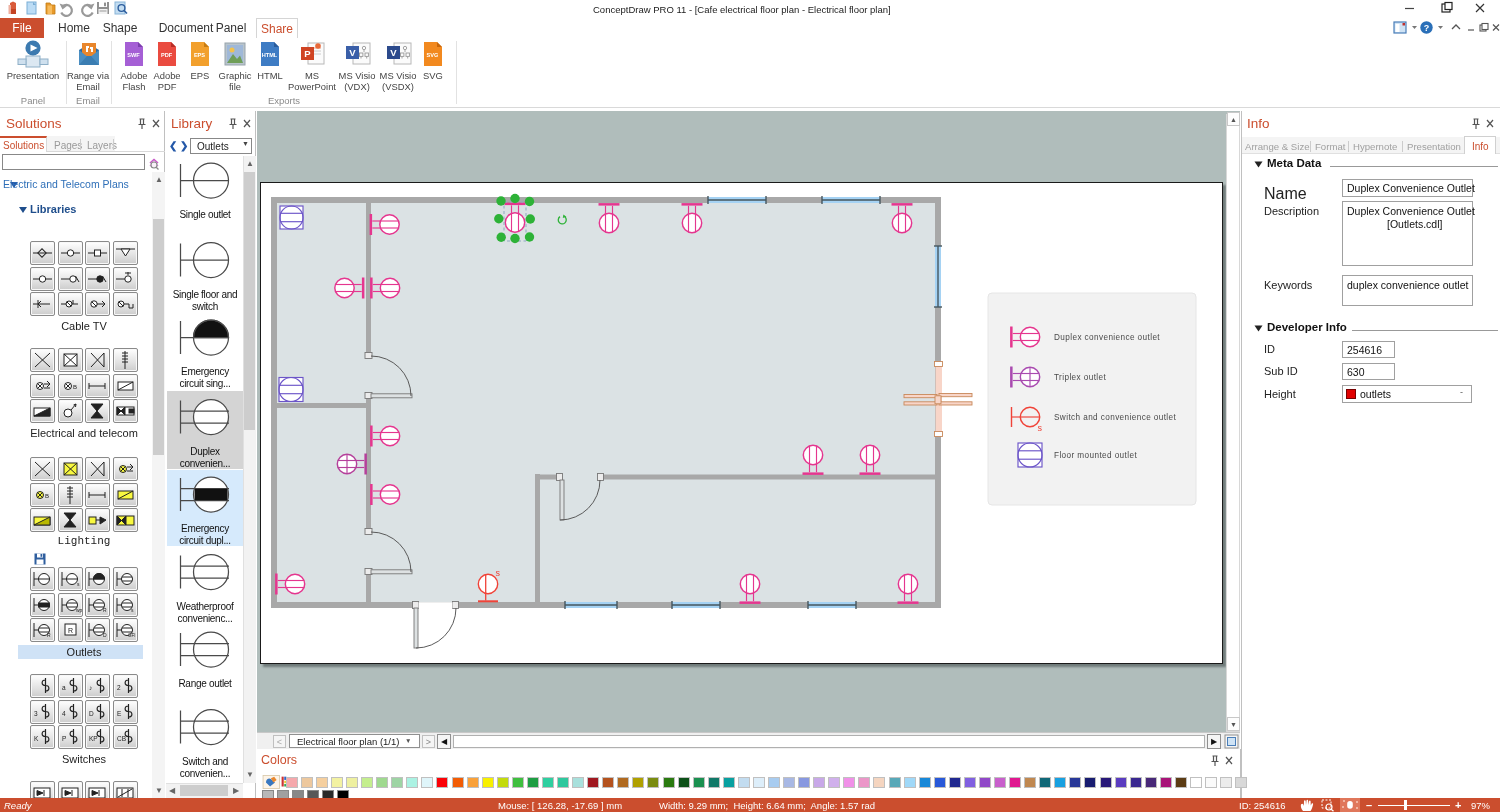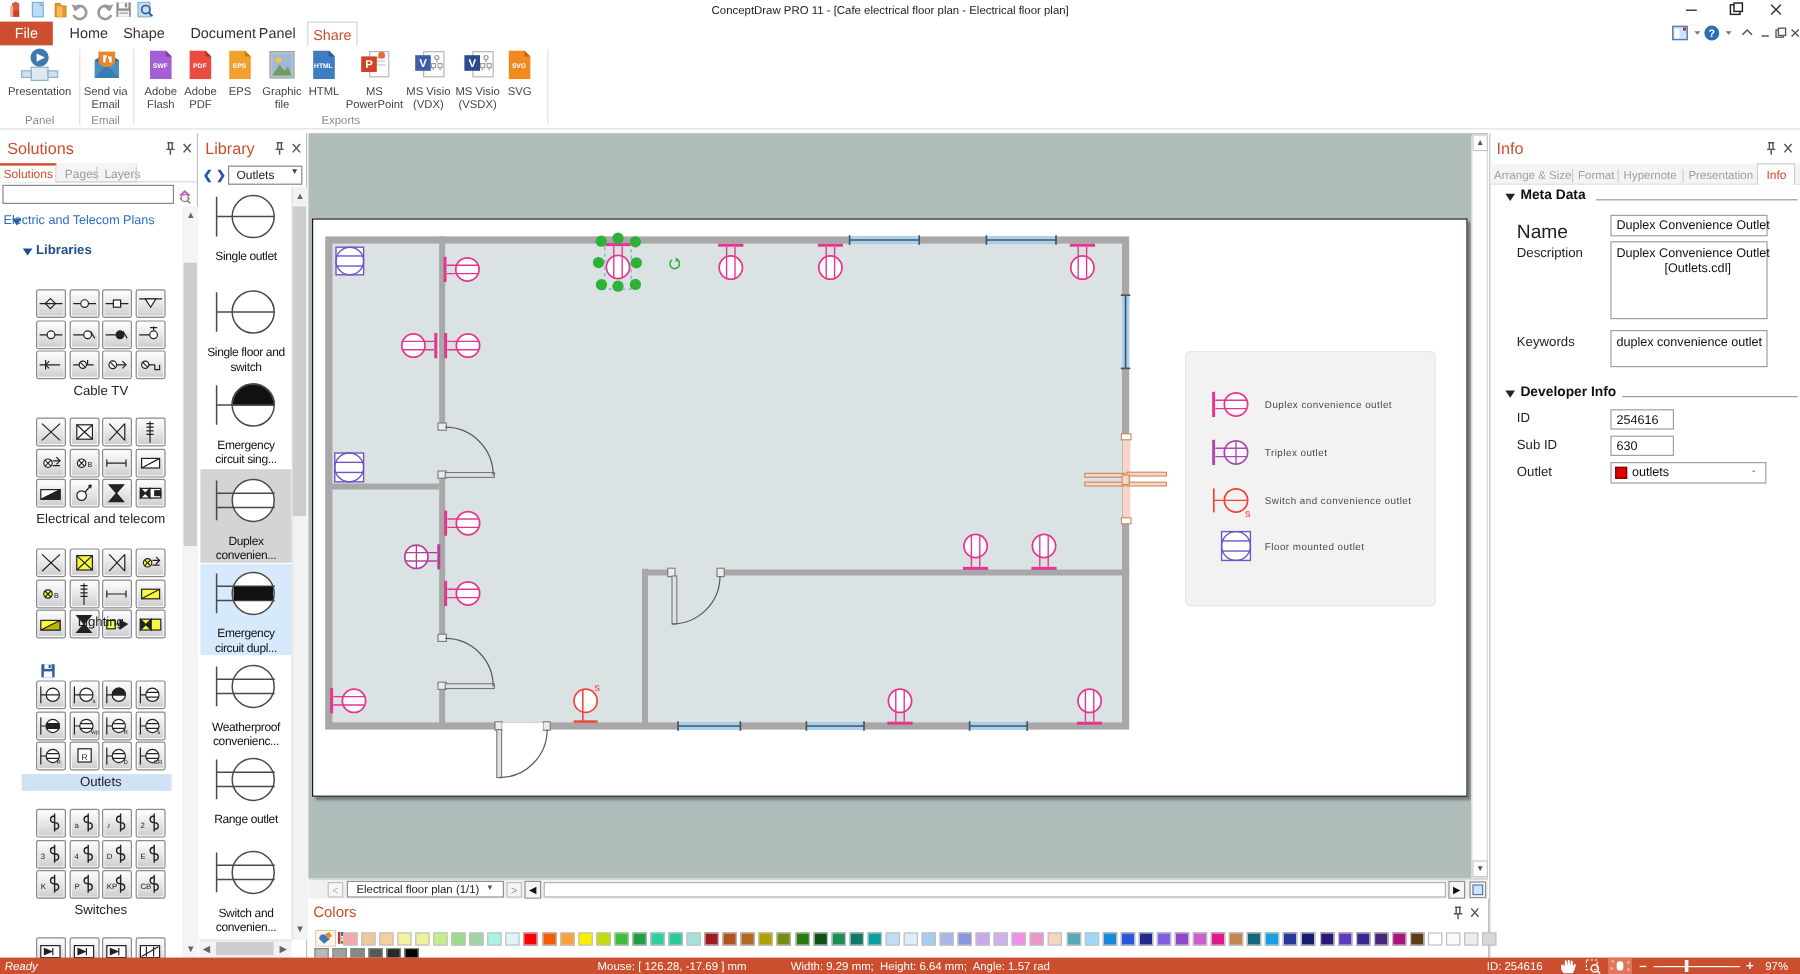--- a/index.html
+++ b/index.html
@@ -74,21 +74,21 @@
 <path d="M15.5 4.5 L22.5 8 L15.5 11.5 Z" fill="#fff"></path>
 </svg>
 <div class="t" style="left:33px;top:70px;transform:translateX(-50%);font-size:9.4px;color:#444;">Presentation</div>
 <svg class="abs" style="left:78px;top:42px" width="22" height="24" viewBox="0 0 22 24">
 <path d="M1 8 L11 2 L21 8 L21 23 L1 23 Z" fill="#2e6da4"></path>
 <rect x="4" y="1" width="14" height="13" fill="#e8862c"></rect>
 <path d="M8 4 h3 v2 h-1 v4 h-2 z M12 5 h3 v5 h-2 v-3 h-1 z" fill="#fff"></path>
 <path d="M1 8 L11 16 L21 8 L21 23 L1 23 Z" fill="#4a8ec2"></path>
 <path d="M1 23 L9 14 L13 14 L21 23 Z" fill="#3a7db2"></path>
 </svg>
-<div class="t" style="left:88px;top:70px;transform:translateX(-50%);font-size:9.4px;color:#444;">Send via</div>
+<div class="t" style="left:88px;top:70px;transform:translateX(-50%);font-size:9.4px;color:#444;">Range via</div>
 <div class="t" style="left:88px;top:81px;transform:translateX(-50%);font-size:9.4px;color:#444;">Email</div>
 <svg class="abs" style="left:124px;top:42px" width="20" height="24" viewBox="0 0 20 24">
 <path d="M1 0 L14 0 L19 5 L19 24 L1 24 Z" fill="#a55fd5"></path>
 <path d="M14 0 L19 5 L14 5 Z" fill="#7d3fae"></path>
 <text x="9.5" y="14.5" font-size="5.6" fill="#fff" text-anchor="middle" font-weight="bold">SWF</text>
 </svg>
 <div class="t" style="left:134px;top:70px;transform:translateX(-50%);font-size:9.4px;color:#444;">Adobe</div>
 <div class="t" style="left:134px;top:81px;transform:translateX(-50%);font-size:9.4px;color:#444;">Flash</div>
 <svg class="abs" style="left:157px;top:42px" width="20" height="24" viewBox="0 0 20 24">
 <path d="M1 0 L14 0 L19 5 L19 24 L1 24 Z" fill="#ea4b40"></path>
@@ -447,21 +447,21 @@
       <path d="M15 9 L21 12 L15 16 Z" fill="#222"></path>
     </g>
   </svg>
 <div class="abs" style="left:113.1px;top:508.4px;width:25px;height:24px;background:linear-gradient(#ffffff,#e2e2e2 60%,#cccccc);border:1px solid #8a8a8a;border-radius:2px;box-shadow:inset 0 0 0 1px #f8f8f8;"></div>
 <svg class="abs" style="left:113.1px;top:508.4px" width="25" height="24" viewBox="0 0 25 24">
     <g stroke="#222" stroke-width="1" fill="none">
       <rect x="4" y="8" width="17" height="9" fill="#f8f840"></rect>
       <path d="M4 8 L13 17 L13 8 L4 17 Z" fill="#222"></path>
     </g>
   </svg>
-<div class="t" style="left:84px;top:513px;transform:translateX(-50%);font-size:11px;color:#222;">Lighting</div>
+<div class="t" style="left:84px;top:535px;transform:translateX(-50%);font-size:11px;color:#222;font-family:Liberation Mono, monospace;">Lighting</div>
 <svg class="abs" style="left:34px;top:553px" width="12" height="12" viewBox="0 0 12 12">
 <rect x="0.5" y="0.5" width="11" height="11" fill="#2e5e9e"></rect>
 <rect x="3" y="0.5" width="6" height="4" fill="#fff"></rect>
     <rect x="6.5" y="1" width="1.8" height="2.8" fill="#2e5e9e"></rect>
 <rect x="2.5" y="6.5" width="7" height="5" fill="#fff"></rect>
 </svg>
 <div class="abs" style="left:30.0px;top:567.0px;width:25px;height:24px;background:linear-gradient(#ffffff,#e2e2e2 60%,#cccccc);border:1px solid #8a8a8a;border-radius:2px;box-shadow:inset 0 0 0 1px #f8f8f8;"></div>
 <svg class="abs" style="left:30.0px;top:567.0px" width="25" height="24" viewBox="0 0 25 24">
     <g stroke="#222" stroke-width="1" fill="none">
       <line x1="4" y1="5" x2="4" y2="19"></line>
@@ -1008,21 +1008,21 @@
     <path d="M0.5 1.5 L8.5 1.5 L4.5 7.5 Z" fill="#222"></path>
   </svg>
 <div class="t" style="left:1267px;top:321px;font-size:11.5px;font-weight:bold;color:#111;">Developer Info</div>
 <div class="abs" style="left:1352px;top:330px;width:146px;height:1px;background:#999;"></div>
 <div class="t" style="left:1264px;top:343px;font-size:11px;color:#222;">ID</div>
 <div class="abs" style="left:1342px;top:341px;width:53px;height:17px;background:#fff;border:1px solid #a0a0a0;"></div>
 <div class="t" style="left:1347px;top:344px;font-size:10.5px;color:#111;">254616</div>
 <div class="t" style="left:1264px;top:365px;font-size:11px;color:#222;">Sub ID</div>
 <div class="abs" style="left:1342px;top:363px;width:53px;height:17px;background:#fff;border:1px solid #a0a0a0;"></div>
 <div class="t" style="left:1347px;top:366px;font-size:10.5px;color:#111;">630</div>
-<div class="t" style="left:1264px;top:388px;font-size:11px;color:#222;">Outlet</div>
+<div class="t" style="left:1264px;top:388px;font-size:11px;color:#222;">Height</div>
 <div class="abs" style="left:1342px;top:385px;width:130px;height:18px;background:#fff;border:1px solid #a0a0a0;"></div>
 <div class="abs" style="left:1346px;top:389px;width:10px;height:10px;background:#e00000;border:1px solid #700;"></div>
 <div class="t" style="left:1360px;top:388px;font-size:10.5px;color:#111;">outlets</div>
 <div class="t" style="left:1460px;top:387px;font-size:9px;color:#555;">-</div>
 <div class="abs" style="left:257px;top:749px;width:984px;height:49px;background:#fff;border-right:1px solid #c0c0c0;"></div>
 <div class="t" style="left:261px;top:753px;font-size:12.5px;color:#cb4e2e;">Colors</div>
 <svg class="abs" style="left:1209px;top:754px" width="30" height="14" viewBox="0 0 30 14">
 <g stroke="#555" stroke-width="1.2" fill="none">
 <path d="M3.5 2 L8.5 2 M4.5 2 L4.5 7 M7.5 2 L7.5 7 M2.5 7.5 L9.5 7.5 M6 8 L6 12"></path>
 <path d="M17 3 L23 10 M23 3 L17 10"></path>

